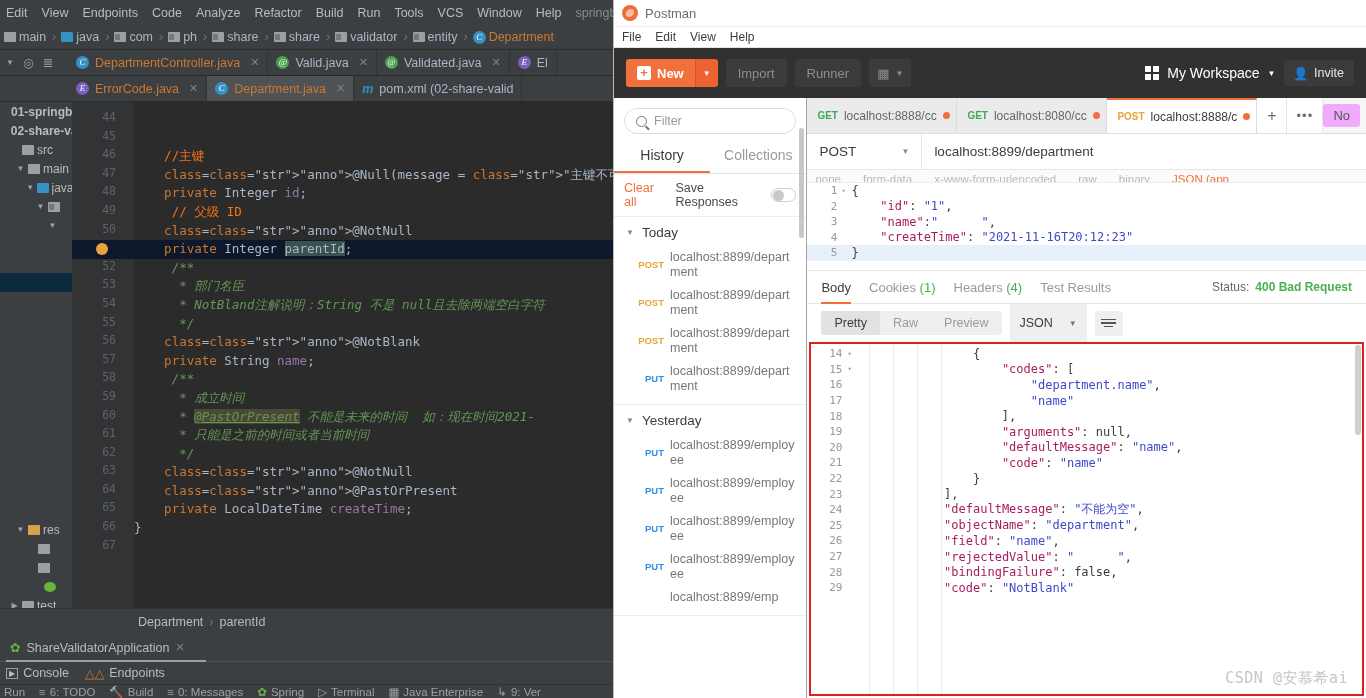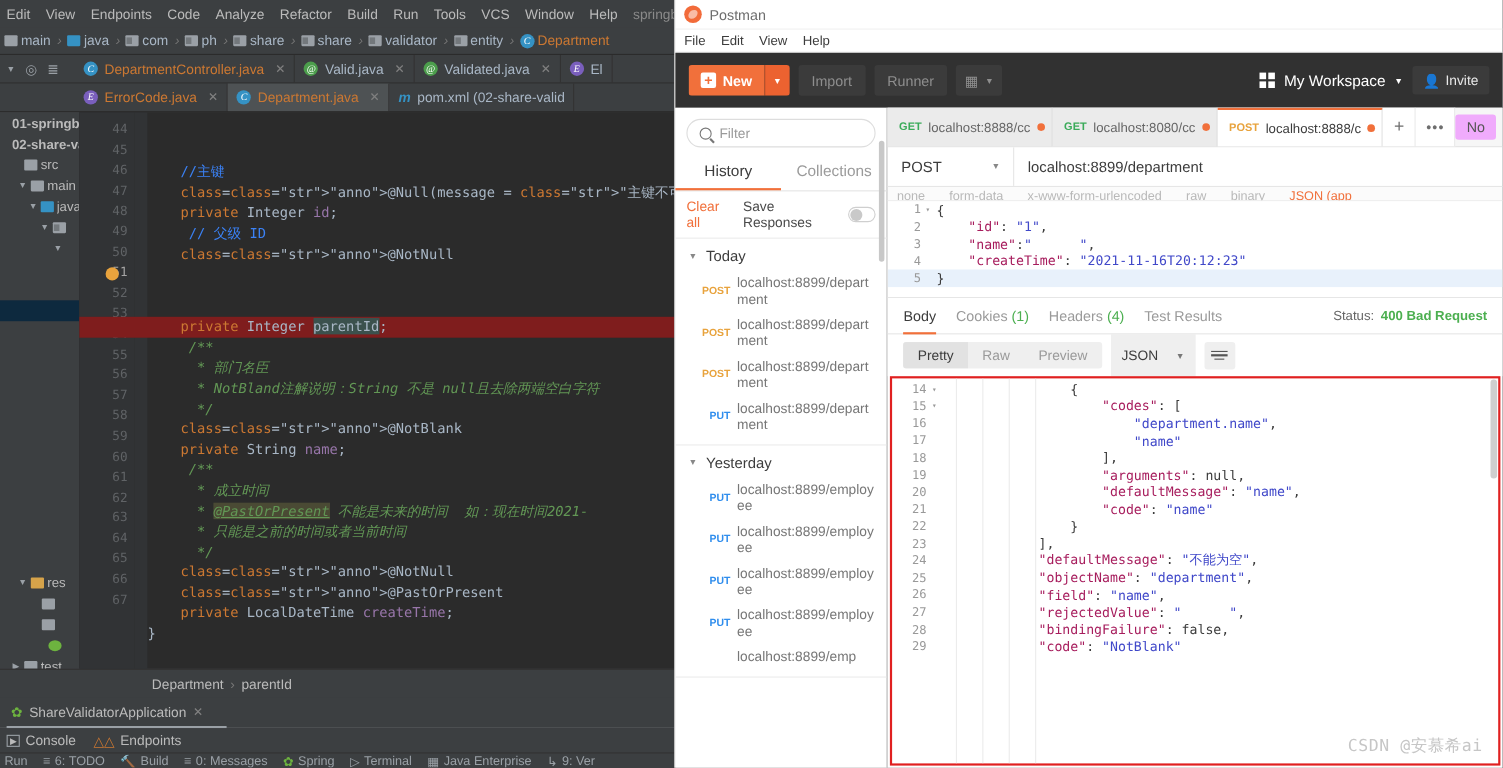--- a/index.html
+++ b/index.html
@@ -99,23 +99,23 @@
   .bulb {
     position: absolute; left: 24px; width: 12px; height: 12px; border-radius: 50%;
     background: #e8a33d;
   }
   .code {
     position: absolute; left: 62px; top: 8px; right: 0; bottom: 0;
     font-family: "DejaVu Sans Mono", monospace; font-size: 12.5px; line-height: 18.6px;
     color: #a9b7c6; white-space: pre;
   }
   .code .ln { height: 18.6px; }
-  .code .ln.hl { background: #7f1d1d; margin-left: -62px; padding-left: 62px; margin-top: 48px; }
+  .code .ln.hl { background: #0f172a; margin-left: -62px; padding-left: 62px; }
   .cmt { color: #629755; font-style: italic; }
-  .cmt-line { color: #3b82f6; }
+  .cmt-line { color: #f97316; }
   .kw { color: #cc7832; }
   .fld { color: #9876aa; }
   .hlw { background: #3b514d; }
   .doclink { color: #629755; text-decoration: underline; background: #4a4a34; font-style: italic; }
   .fold-strip {
     position: absolute; left: 50px; top: 0; width: 12px; bottom: 0; background: #313335;
   }
 
   
   .ide-bottom { position: absolute; left: 0; bottom: 0; width: 615px; height: 90px; }

